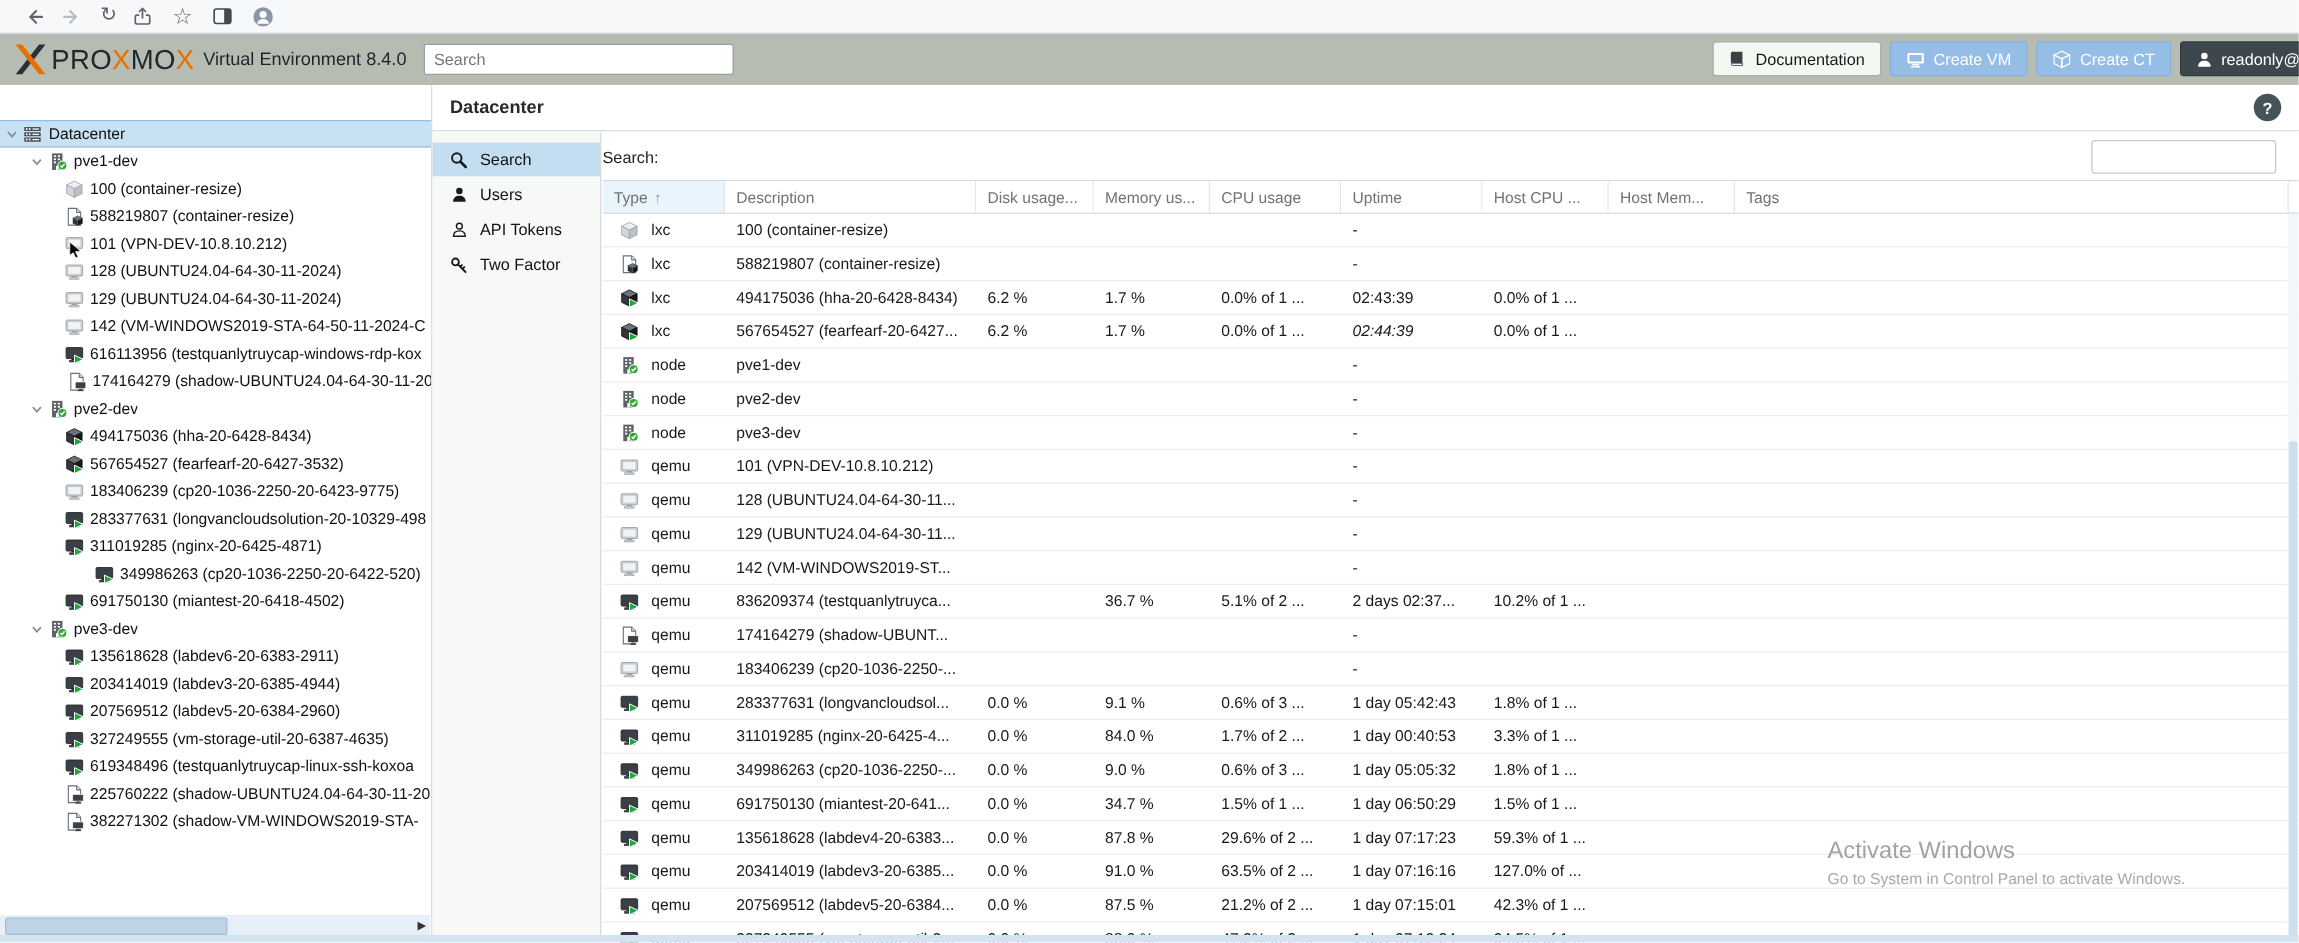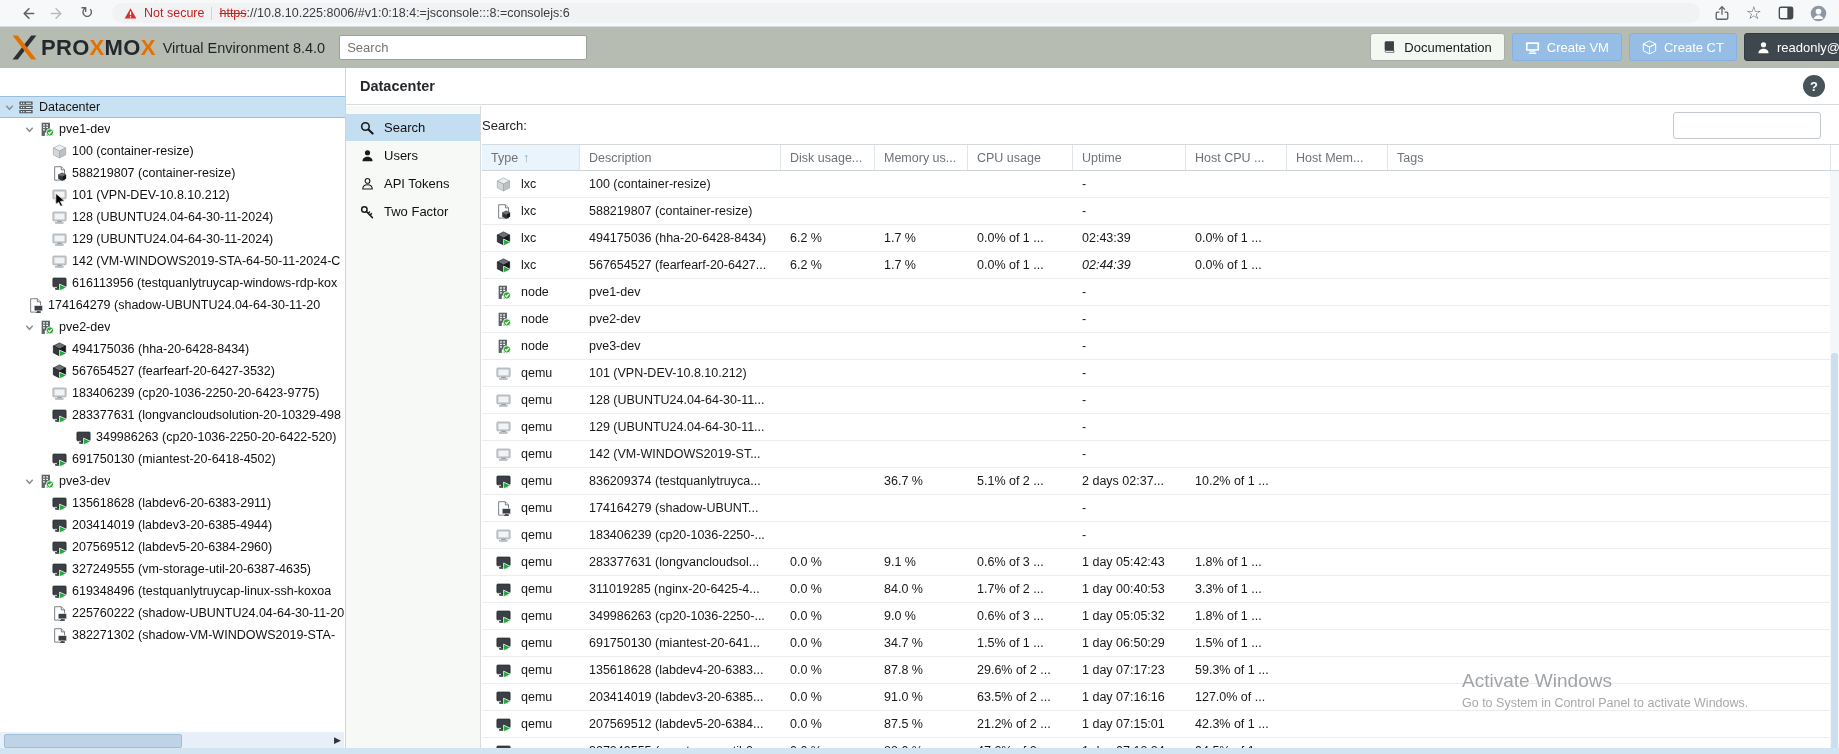--- a/index.html
+++ b/index.html
@@ -21,21 +21,21 @@
   .notsecure{color:var(--alert_red,#c5221f);font-size:12.5px;}
   .ob-div{width:1px;height:13px;background:#cfd3d7;}
   .url{font-size:12.5px;color:#3a3d41;display:flex;align-items:center;}
   .scheme{color:var(--alert_red,#c5221f);text-decoration:line-through;}
   .chrome-right{display:flex;align-items:center;gap:16px;margin-left:4px;}
   .glyph{color:#5f6368;font-size:16px;line-height:1;}
 
   
   .pve-header{position:absolute;top:27px;height:41px;left:0;right:0;background:var(--header_bg,#b6bcb2);
     display:flex;align-items:center;padding:0 10px;box-sizing:border-box;}
-  .brand{font-size:22px;font-weight:bold;color:#23282d;letter-spacing:.3px;margin-left:2px;}
+  .brand{font-size:22px;font-weight:normal;color:#23282d;letter-spacing:.3px;margin-left:2px;}
   .brand .ox{color:var(--brand_orange,#e57000);}
   .subtitle{font-size:14.5px;color:#1f2429;margin-left:7px;margin-right:14px;}
   .hdr-search{width:232px;height:23px;border:1px solid #9aa09b;border-radius:2px;padding:0 7px;font-size:13px;background:#fff;}
   .hdr-buttons{position:absolute;right:-14px;top:6px;display:flex;gap:7px;height:28px;}
   .btn{height:28px;border-radius:3px;display:flex;align-items:center;gap:7px;padding:0 12px;font-size:13px;box-sizing:border-box;white-space:nowrap;}
   .btn-doc{background:#f4f8f2;border:1px solid #a9aea6;color:#16181b;}
   .btn-blue{background:var(--button_blue,#95bde6);color:#fff;border:1px solid #86b1dd;}
   .btn-dark{background:var(--user_button,#3f474e);color:#fff;border:1px solid #333a40;}
 
   
@@ -101,35 +101,20 @@
     <svg viewBox="0 0 18 18" width="17" height="17">
         <path d="M10.5,4 L5.5,9 L10.5,14 M5.5,9 H15.5" stroke="#5f6368" stroke-width="1.7" fill="none" stroke-linecap="round" stroke-linejoin="round"></path>
       </svg>
   </span>
   <span class="nav-ico">
     <svg viewBox="0 0 18 18" width="17" height="17">
         <path d="M7.5,4 L12.5,9 L7.5,14 M12.5,9 H2.5" stroke="#b7babf" stroke-width="1.7" fill="none" stroke-linecap="round" stroke-linejoin="round"></path>
       </svg>
   </span>
   <span class="nav-ico glyph">↻</span>
-  <div class="omnibox">
-    <span>
-      <svg viewBox="0 0 16 16" width="13" height="13">
-          <path d="M8,1.5 L15.2,14.2 H0.8 Z" fill="#d93025"></path>
-          <rect x="7.2" y="5.6" width="1.6" height="4.4" fill="#fff"></rect>
-          <rect x="7.2" y="11.3" width="1.6" height="1.6" fill="#fff"></rect>
-        </svg>
-    </span>
-    <span class="notsecure">Not secure</span>
-    <span class="ob-div"></span>
-    <span class="url">
-        <span class="scheme">https</span>
-        <span>://10.8.10.225:8006/#v1:0:18:4:=jsconsole:::8:=consolejs:6</span>
-      </span>
-  </div>
   <div class="chrome-right">
     <span>
       <svg viewBox="0 0 18 18" width="16" height="16" fill="none" stroke="#5f6368" stroke-width="1.5">
           <path d="M9,11 V2.5"></path>
           <path d="M5.8,5.2 L9,2 l3.2,3.2"></path>
           <path d="M6,8 H4 a1.5,1.5 0 0 0 -1.5,1.5 v5 A1.5,1.5 0 0 0 4,16 h10 a1.5,1.5 0 0 0 1.5,-1.5 v-5 A1.5,1.5 0 0 0 14,8 h-2"></path>
         </svg>
     </span>
     <span class="glyph" style="font-size:18px">☆</span>
     <span>
@@ -332,21 +317,21 @@
             <svg viewBox="0 0 17 17" width="15" height="15" style="overflow:visible">
               <rect x="1" y="2.3" width="15" height="10" rx="1" fill="#3a4045" stroke="#23272b" stroke-width="0.8"></rect>
               <rect x="3" y="4.2" width="11" height="6.2" fill="#3a4045"></rect>
               <rect x="5.8" y="12.3" width="5.4" height="1.4" fill="#23272b"></rect>
               <rect x="4.2" y="13.9" width="8.6" height="1.5" fill="#3a4045" stroke="#23272b" stroke-width="0.5"></rect>
               <polygon points="8.6,9.2 16.6,13 8.6,16.8" fill="#1ea83b" stroke="#fff" stroke-width="0.9"></polygon>
             </svg>
           </span>
           <span class="tlabel">616113956 (testquanlytruycap-windows-rdp-kox</span>
         </div>
-        <div class="tree-row" style="padding-left: 26px;">
+        <div class="tree-row" style="padding-left: 52px;">
           <span class="ticon">
             <svg viewBox="0 0 17 17" width="15" height="15" style="overflow:visible">
               <path d="M3,0.8 h7.6 l3.6,3.6 v11.6 h-11.2 z" fill="#fff" stroke="#6b7075" stroke-width="1"></path>
               <path d="M10.6,0.8 v3.6 h3.6" fill="#e8eaec" stroke="#6b7075" stroke-width="1"></path>
               <rect x="7" y="8.6" width="9.6" height="6" fill="#3a4045" stroke="#fff" stroke-width="0.6"></rect>
               <rect x="10.2" y="14.8" width="3.2" height="1" fill="#3a4045"></rect>
               <rect x="9.2" y="15.9" width="5.2" height="1" fill="#3a4045"></rect>
             </svg>
           </span>
           <span class="tlabel">174164279 (shadow-UBUNTU24.04-64-30-11-20</span>
@@ -411,20 +396,32 @@
           <span class="ticon">
             <svg viewBox="0 0 17 17" width="15" height="15" style="overflow:visible">
               <rect x="1" y="2.3" width="15" height="10" rx="1" fill="#3a4045" stroke="#23272b" stroke-width="0.8"></rect>
               <rect x="3" y="4.2" width="11" height="6.2" fill="#3a4045"></rect>
               <rect x="5.8" y="12.3" width="5.4" height="1.4" fill="#23272b"></rect>
               <rect x="4.2" y="13.9" width="8.6" height="1.5" fill="#3a4045" stroke="#23272b" stroke-width="0.5"></rect>
               <polygon points="8.6,9.2 16.6,13 8.6,16.8" fill="#1ea83b" stroke="#fff" stroke-width="0.9"></polygon>
             </svg>
           </span>
           <span class="tlabel">283377631 (longvancloudsolution-20-10329-498</span>
+        </div>
+        <div class="tree-row" style="padding-left: 50px;">
+          <span class="ticon">
+            <svg viewBox="0 0 17 17" width="15" height="15" style="overflow:visible">
+              <rect x="1" y="2.3" width="15" height="10" rx="1" fill="#3a4045" stroke="#23272b" stroke-width="0.8"></rect>
+              <rect x="3" y="4.2" width="11" height="6.2" fill="#3a4045"></rect>
+              <rect x="5.8" y="12.3" width="5.4" height="1.4" fill="#23272b"></rect>
+              <rect x="4.2" y="13.9" width="8.6" height="1.5" fill="#3a4045" stroke="#23272b" stroke-width="0.5"></rect>
+              <polygon points="8.6,9.2 16.6,13 8.6,16.8" fill="#1ea83b" stroke="#fff" stroke-width="0.9"></polygon>
+            </svg>
+          </span>
+          <span class="tlabel">311019285 (nginx-20-6425-4871)</span>
         </div>
         <div class="tree-row" style="padding-left: 74px;">
           <span class="ticon">
             <svg viewBox="0 0 17 17" width="15" height="15" style="overflow:visible">
               <rect x="1" y="2.3" width="15" height="10" rx="1" fill="#3a4045" stroke="#23272b" stroke-width="0.8"></rect>
               <rect x="3" y="4.2" width="11" height="6.2" fill="#3a4045"></rect>
               <rect x="5.8" y="12.3" width="5.4" height="1.4" fill="#23272b"></rect>
               <rect x="4.2" y="13.9" width="8.6" height="1.5" fill="#3a4045" stroke="#23272b" stroke-width="0.5"></rect>
               <polygon points="8.6,9.2 16.6,13 8.6,16.8" fill="#1ea83b" stroke="#fff" stroke-width="0.9"></polygon>
             </svg>

